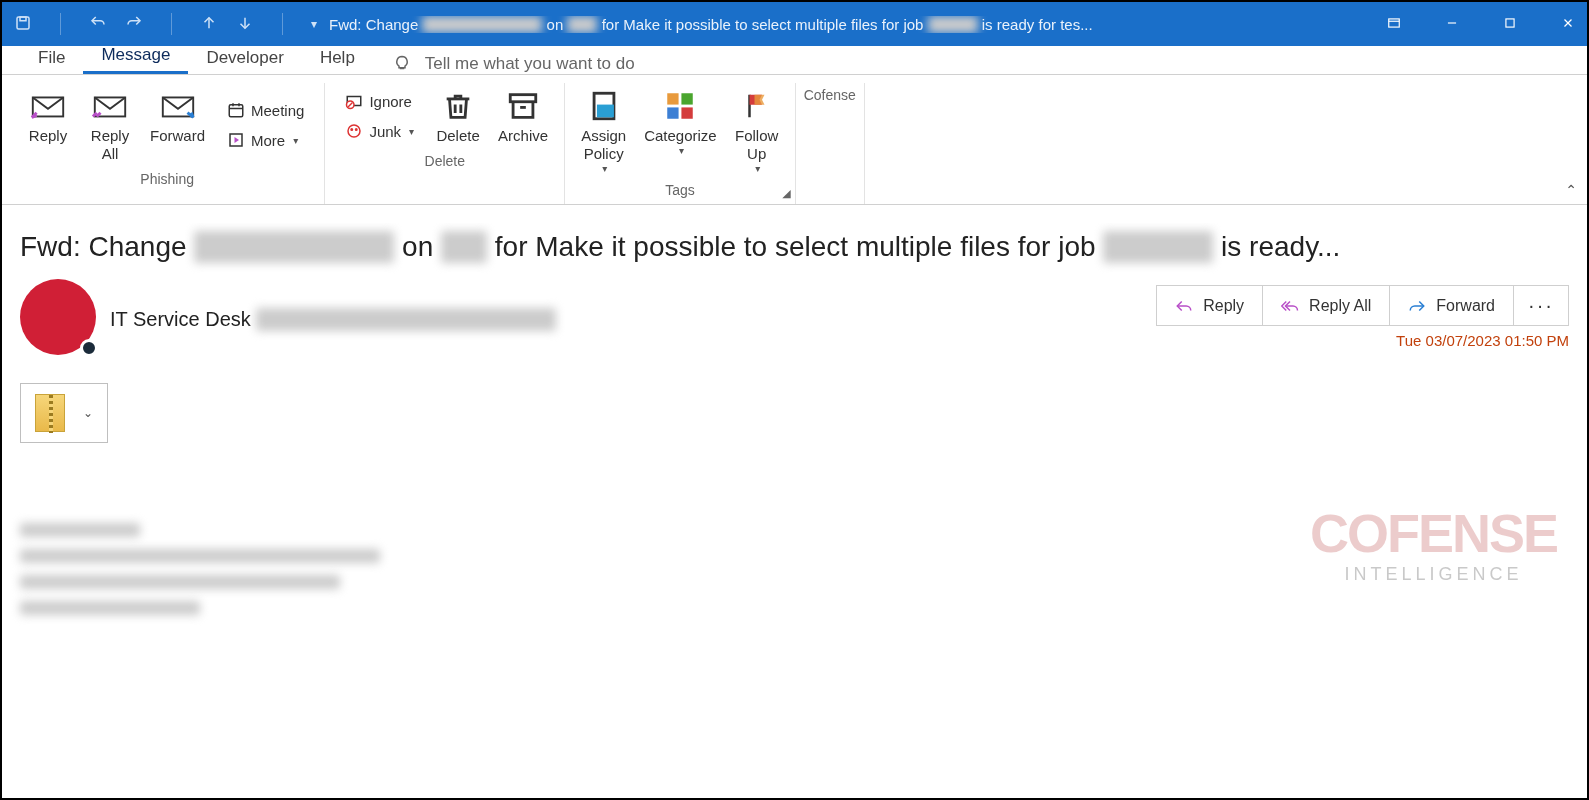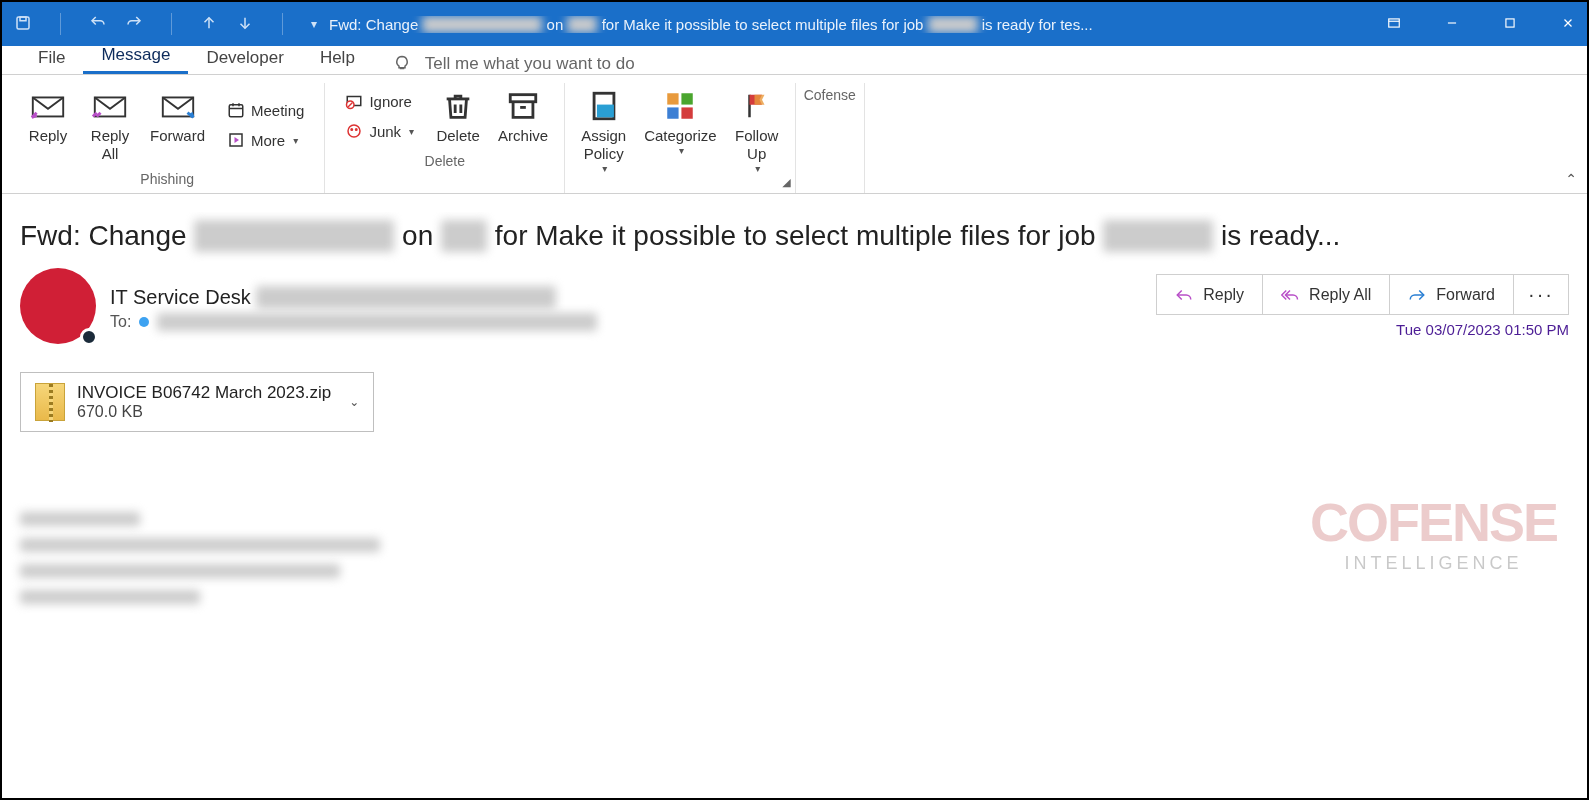--- a/index.html
+++ b/index.html
@@ -173,21 +173,21 @@
   background: #fff;
   cursor: pointer;
   margin-left: -1px;
 }
 .action-btn:first-child { margin-left: 0; }
 .action-btn svg { width: 18px; height: 14px; }
 .more-btn { padding: 8px 14px; font-size: 20px; letter-spacing: 2px; }
 .timestamp {
   text-align: right;
   font-size: 15px;
-  color: #4c1d95;
+  color: #c2410c;
   margin-top: 6px;
 }
 .attachment {
   display: inline-flex;
   align-items: center;
   border: 1px solid #bfbfbf;
   padding: 10px 14px;
   margin-top: 28px;
   gap: 12px;
   cursor: pointer;
@@ -441,20 +441,21 @@
               <path d="M6 3v18" stroke="#333" stroke-width="2"></path>
               <path d="M6 3h10l-2 4 2 4H6z" fill="#d43c3c"></path>
               <path d="M10 3h8l-2 4 2 4h-8z" fill="#e89a3c" opacity="0.8"></path>
             </svg>
           </div>
         <div class="lbl" style="white-space:pre-line">Follow
 Up</div>
           <span class="caret">▾</span>
       </div>
     </div>
+    <div class="group-label">Tags</div>
     <span class="dialog-launch">◢</span>
   </div>
 
   <div class="ribbon-group">
     <div class="group-label">Cofense</div>
   </div>
 
   <span class="collapse-caret">⌃</span>
 </div>
 
@@ -472,25 +473,20 @@
 
   <div class="header-row">
     <div class="avatar">
       <div class="presence"></div>
     </div>
     <div class="sender-block">
       <div class="sender-name">
         <span>IT Service Desk</span>
         <span class="blur" style="width:300px;">xxxxxxxxxxxxxxxxxxxxxxxxxxxxxx</span>
       </div>
-      <div class="to-row">
-        <span>To:</span>
-        <span class="dot"></span>
-        <span class="blur" style="width:440px;">xxxxxxxxxxxxxxxxxxxxxxxxxxxxxxxxxxxxxxxxxxxxxxx</span>
-      </div>
     </div>
     <div>
       <div class="action-buttons">
         <div class="action-btn">
           <svg viewBox="0 0 24 16" fill="none" stroke="#b84fc8" stroke-width="2">
               <path d="M9 2L3 8l6 6"></path>
               <path d="M3 8h12a6 6 0 016 6"></path>
             </svg>
           <span>Reply</span>
         </div>
@@ -510,24 +506,20 @@
           <span>Forward</span>
         </div>
         <div class="action-btn more-btn">···</div>
       </div>
       <div class="timestamp">Tue 03/07/2023 01:50 PM</div>
     </div>
   </div>
 
   <div class="attachment">
     <div class="zip-ico"></div>
-    <div class="att-text">
-      <div class="name">INVOICE B06742 March 2023.zip</div>
-      <div class="size">670.0 KB</div>
-    </div>
     <span class="att-caret">⌄</span>
   </div>
 
   <div class="body-blur">
     <div class="line" style="width:120px;"></div>
     <div class="line" style="width:360px;"></div>
     <div class="line" style="width:320px;"></div>
     <div class="line" style="width:180px;"></div>
   </div>
 

